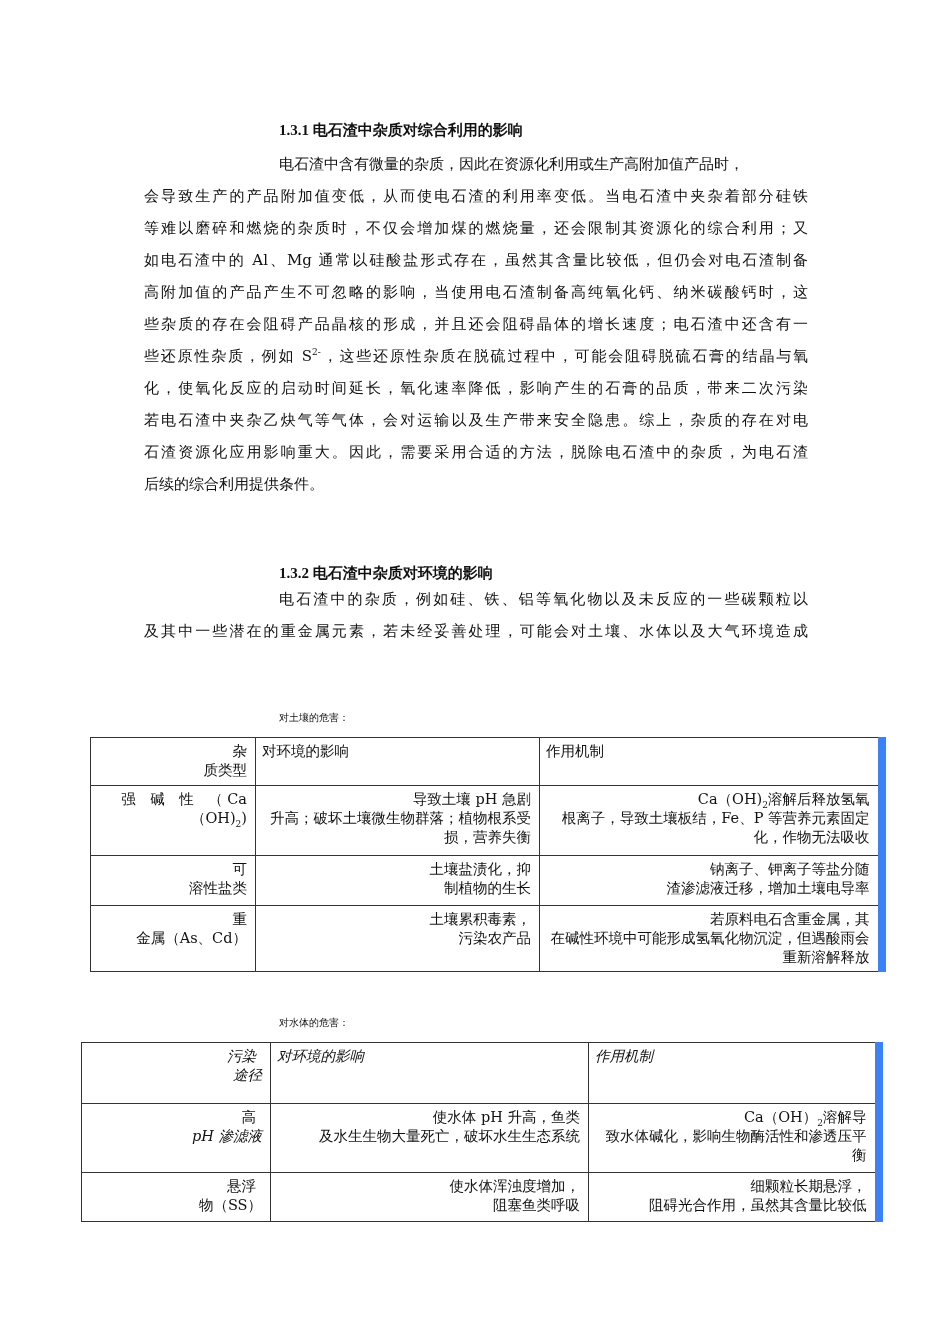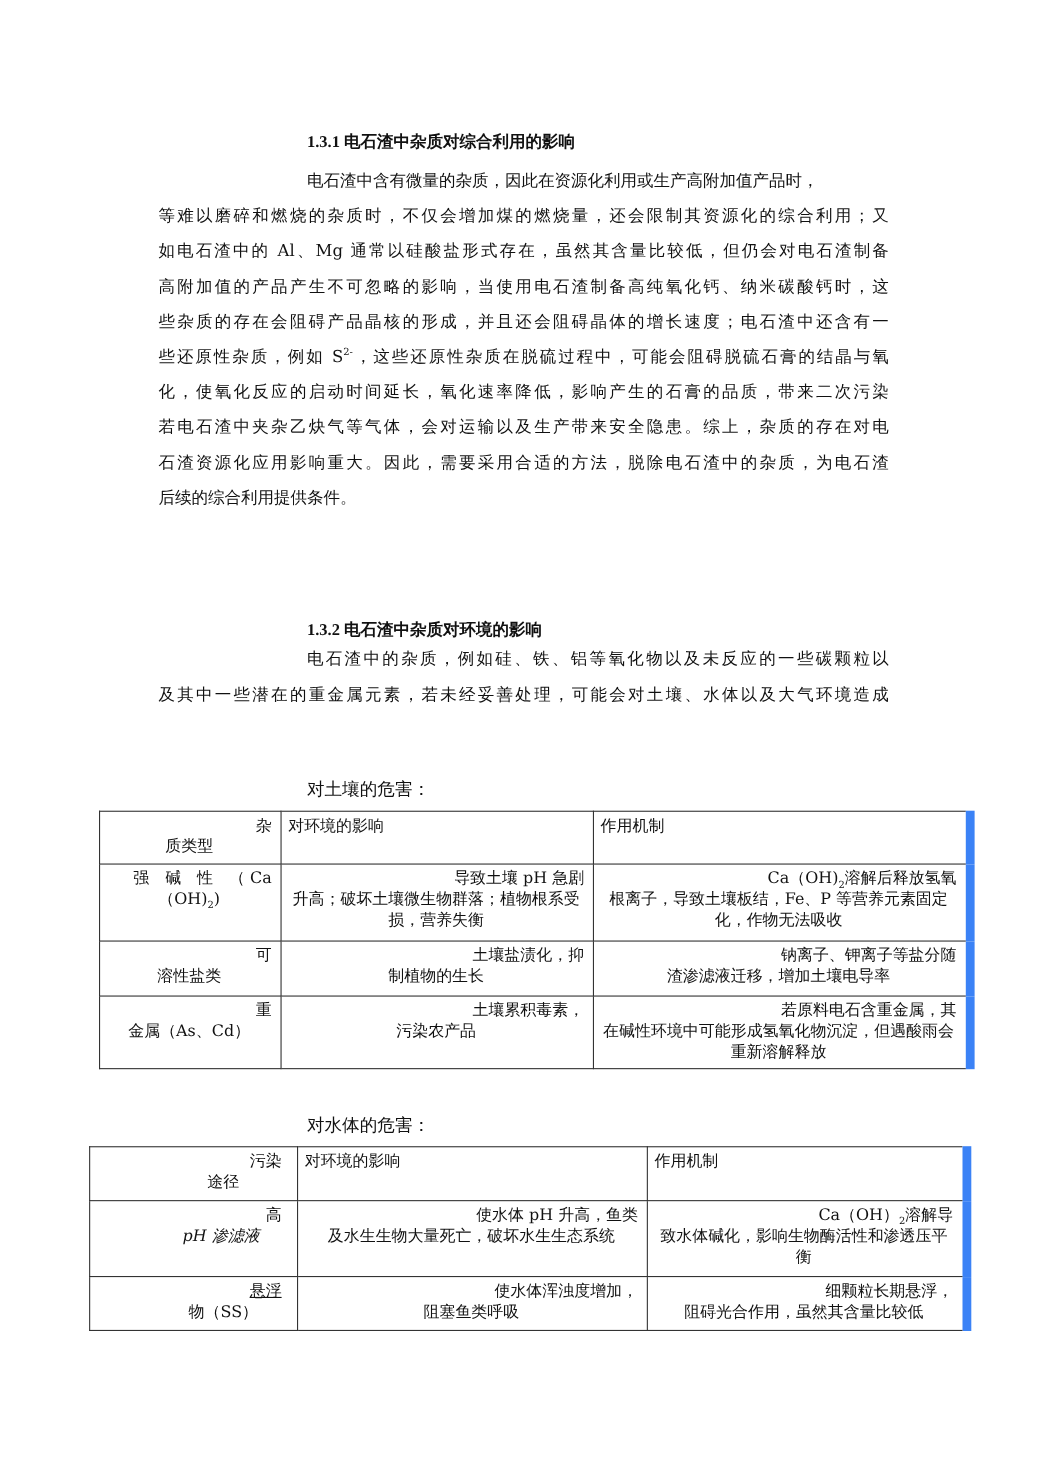--- a/index.html
+++ b/index.html
@@ -18,42 +18,43 @@
     .para {
       position: absolute; left: 144px; width: 664px;
       font-size: 15px; line-height: 32px;
       text-align: justify; text-align-last: left;
     }
     .para .line { display: block; height: 32px; white-space: nowrap; overflow: visible;
       text-align: justify; text-align-last: justify; }
     .para .line.last { text-align-last: left; }
     .indent { padding-left: 135px; }
     .caption {
-      position: absolute; left: 279px; font-size: 16px; line-height: 20px; white-space: nowrap;
+      position: absolute; left: 279px; font-size: 10px; line-height: 20px; white-space: nowrap; font-family: Liberation Serif, serif;
     }
     sup, sub { font-size: 9px; line-height: 0; }
     table {
       position: absolute; border-collapse: collapse; table-layout: fixed;
       font-size: 14.5px; line-height: 19px;
     }
     td {
       border: 1.3px solid #333333; vertical-align: top; padding: 4px 8px 4px 6px;
     }
     td .first { display: block; text-align: right; }
-    td .rest { display: block; text-align: center; }
+    td .rest { display: block; text-align: right; }
     td .hdr { display: block; text-align: left; padding-right: 20px; }
     .t1 td:last-child, .t2 td:last-child { border-right: 8px solid #3b82f6; }
   </style>
 </head>
 <body>
 
 <div class="heading" style="top:120px;">1.3.1 电石渣中杂质对综合利用的影响</div>
 
 <div class="para" style="top:148px;">
   <span class="line last indent">电石渣中含有微量的杂质，因此在资源化利用或生产高附加值产品时，</span>
+  <span class="line">会导致生产的产品附加值变低，从而使电石渣的利用率变低。当电石渣中夹杂着部分硅铁</span>
   <span class="line">等难以磨碎和燃烧的杂质时，不仅会增加煤的燃烧量，还会限制其资源化的综合利用；又</span>
   <span class="line">如电石渣中的 Al、Mg 通常以硅酸盐形式存在，虽然其含量比较低，但仍会对电石渣制备</span>
   <span class="line">高附加值的产品产生不可忽略的影响，当使用电石渣制备高纯氧化钙、纳米碳酸钙时，这</span>
   <span class="line">些杂质的存在会阻碍产品晶核的形成，并且还会阻碍晶体的增长速度；电石渣中还含有一</span>
   <span class="line"><span>些还原性杂质，例如 S</span><sup>2-</sup><span>，这些还原性杂质在脱硫过程中，可能会阻碍脱硫石膏的结晶与氧</span></span>
   <span class="line">化，使氧化反应的启动时间延长，氧化速率降低，影响产生的石膏的品质，带来二次污染</span>
   <span class="line">若电石渣中夹杂乙炔气等气体，会对运输以及生产带来安全隐患。综上，杂质的存在对电</span>
   <span class="line">石渣资源化应用影响重大。因此，需要采用合适的方法，脱除电石渣中的杂质，为电石渣</span>
   <span class="line last">后续的综合利用提供条件。</span>
 </div>
@@ -133,21 +134,21 @@
 
 <div class="caption" style="top:1013px;">对水体的危害：</div>
 
 <table class="t2" style="left:81px; top:1042px; width:797px;">
   <colgroup>
       <col style="width:189px">
       <col style="width:318px">
       <col style="width:290px">
     </colgroup>
   <tbody>
-      <tr style="height:49px;">
+      <tr style="height:61px;font-style:italic;">
     <td>
       <span class="first" style="padding-right:6px;">污染</span>
       <span class="rest" style="padding-left:56px;">途径</span>
     </td>
     <td>
       <span class="hdr" style="padding-right:32px;">对环境的影响</span>
     </td>
     <td>
       <span class="hdr" style="padding-right:36px;">作用机制</span>
     </td>
@@ -161,21 +162,21 @@
       <span class="first">使水体 pH 升高，鱼类</span>
       <span class="rest">及水生生物大量死亡，破坏水生生态系统</span>
     </td>
     <td>
       <span class="first"><span>Ca（OH）</span><sub>2</sub><span>溶解导</span></span>
       <span class="rest">致水体碱化，影响生物酶活性和渗透压平衡</span>
     </td>
   </tr>
   <tr style="height:49px;">
     <td>
-      <span class="first" style="padding-right:6px;text-decoration:underline;">悬浮</span>
+      <span class="first" style="padding-right:6px;">悬浮</span>
       <span class="rest" style="padding-left:56px;">物（SS）</span>
     </td>
     <td>
       <span class="first">使水体浑浊度增加，</span>
       <span class="rest">阻塞鱼类呼吸</span>
     </td>
     <td>
       <span class="first">细颗粒长期悬浮，</span>
       <span class="rest">阻碍光合作用，虽然其含量比较低</span>
     </td>

